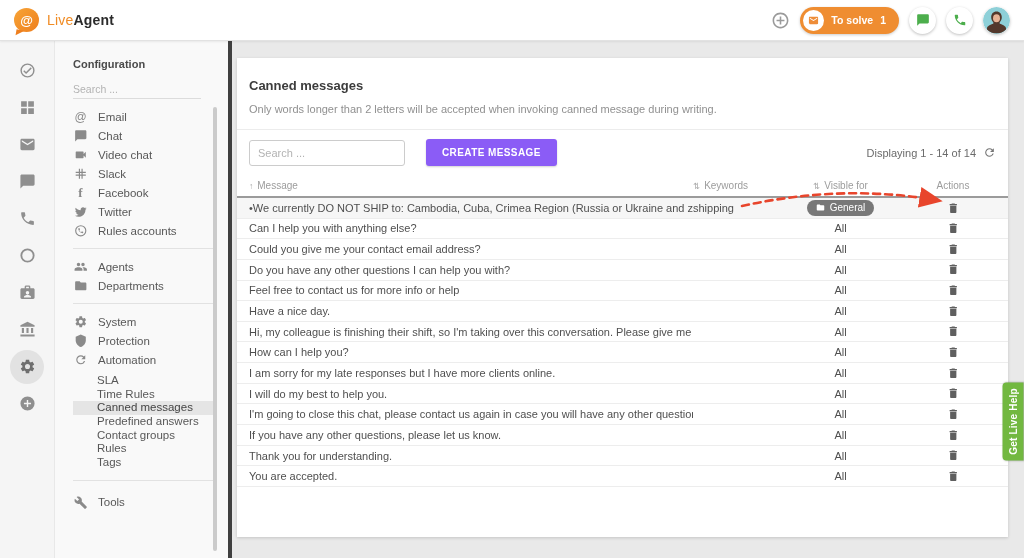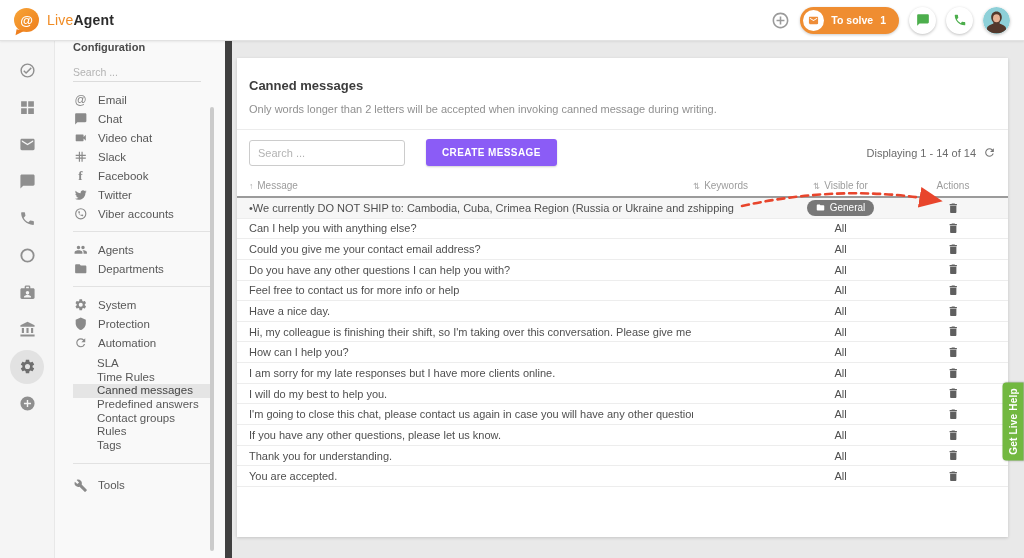--- a/index.html
+++ b/index.html
@@ -37,21 +37,21 @@
 
   .rail{width:55px;background:#f5f5f5;border-right:1px solid #e8e8e8;
         padding-top:11px;box-sizing:border-box;flex:none}
   .rail-item{height:37px;display:flex;align-items:center;justify-content:center;
              position:relative;cursor:pointer}
   .rail-item.active::before{content:"";position:absolute;width:34px;height:34px;border-radius:50%;
              background:#e2e2e2;left:50%;top:50%;transform:translate(-50%,-50%)}
   .rail-item .ri{position:relative;display:flex}
 
   .sidebar{width:177px;background:#f9f9f9;flex:none;position:relative;
-           box-sizing:border-box;overflow:hidden;border-right:7px solid #404040}
+           box-sizing:border-box;padding-top:17px;overflow:hidden;border-right:4px solid #404040}
   .sb-title{font-size:11px;font-weight:700;color:#4a4a4a;margin-left:18px}
   .sb-search{margin:9px 0 0 18px}
   .sb-search input{width:128px;border:none;border-bottom:1px solid #dcdcdc;background:transparent;
            font-size:10.5px;color:#666;padding:3px 0;outline:none}
   .sb-search input::placeholder{color:#b3b3b3}
   .side-section{margin:0 14px 0 18px;padding:8px 0;border-bottom:1px solid #e2e2e2}
   .side-section.last{border-bottom:none;padding-top:12px}
   .side-item{height:19px;display:flex;align-items:center;gap:10px;font-size:11.5px;
              color:#585858;cursor:pointer}
   .side-item .sico,.side-item .tico{width:15px;display:flex;justify-content:center;align-items:center}
@@ -276,21 +276,21 @@
               </span>
               <span>Twitter</span>
             </div>
             <div class="side-item">
               <span class="sico">
                 <svg viewBox="0 0 24 24" width="13.5" height="13.5" fill="#8a8a8a">
                   <path d="M12 2a10 10 0 1 0 0 20 10 10 0 0 0 0-20zm0 2a8 8 0 1 1 0 16 8 8 0 0 1 0-16z"></path>
                   <path d="M6.62 10.79c1.44 2.83 3.76 5.14 6.59 6.59l2.2-2.2c.27-.27.67-.36 1.02-.24 1.12.37 2.33.57 3.57.57.55 0 1 .45 1 1V20c0 .55-.45 1-1 1-9.39 0-17-7.61-17-17 0-.55.45-1 1-1h3.5c.55 0 1 .45 1 1 0 1.25.2 2.45.57 3.57.11.35.03.74-.25 1.02l-2.2 2.2z" transform="translate(6.2,6.2) scale(0.48)"></path>
                 </svg>
               </span>
-              <span>Viber accounts</span>
+              <span>Rules accounts</span>
             </div>
           </div>
           <div class="side-section">
             <div class="side-item">
               <span class="sico">
                 <svg viewBox="0 0 24 24" width="13.5" height="13.5" fill="#8a8a8a">
                   <path d="M16 11c1.66 0 2.99-1.34 2.99-3S17.66 5 16 5c-1.66 0-3 1.34-3 3s1.34 3 3 3zm-8 0c1.66 0 2.99-1.34 2.99-3S9.66 5 8 5C6.34 5 5 6.34 5 8s1.34 3 3 3zm0 2c-2.33 0-7 1.17-7 3.5V19h14v-2.5c0-2.33-4.67-3.5-7-3.5zm8 0c-.29 0-.62.02-.97.05 1.16.84 1.97 1.97 1.97 3.45V19h6v-2.5c0-2.33-4.67-3.5-7-3.5z"></path>
                 </svg>
               </span>
               <span>Agents</span>

